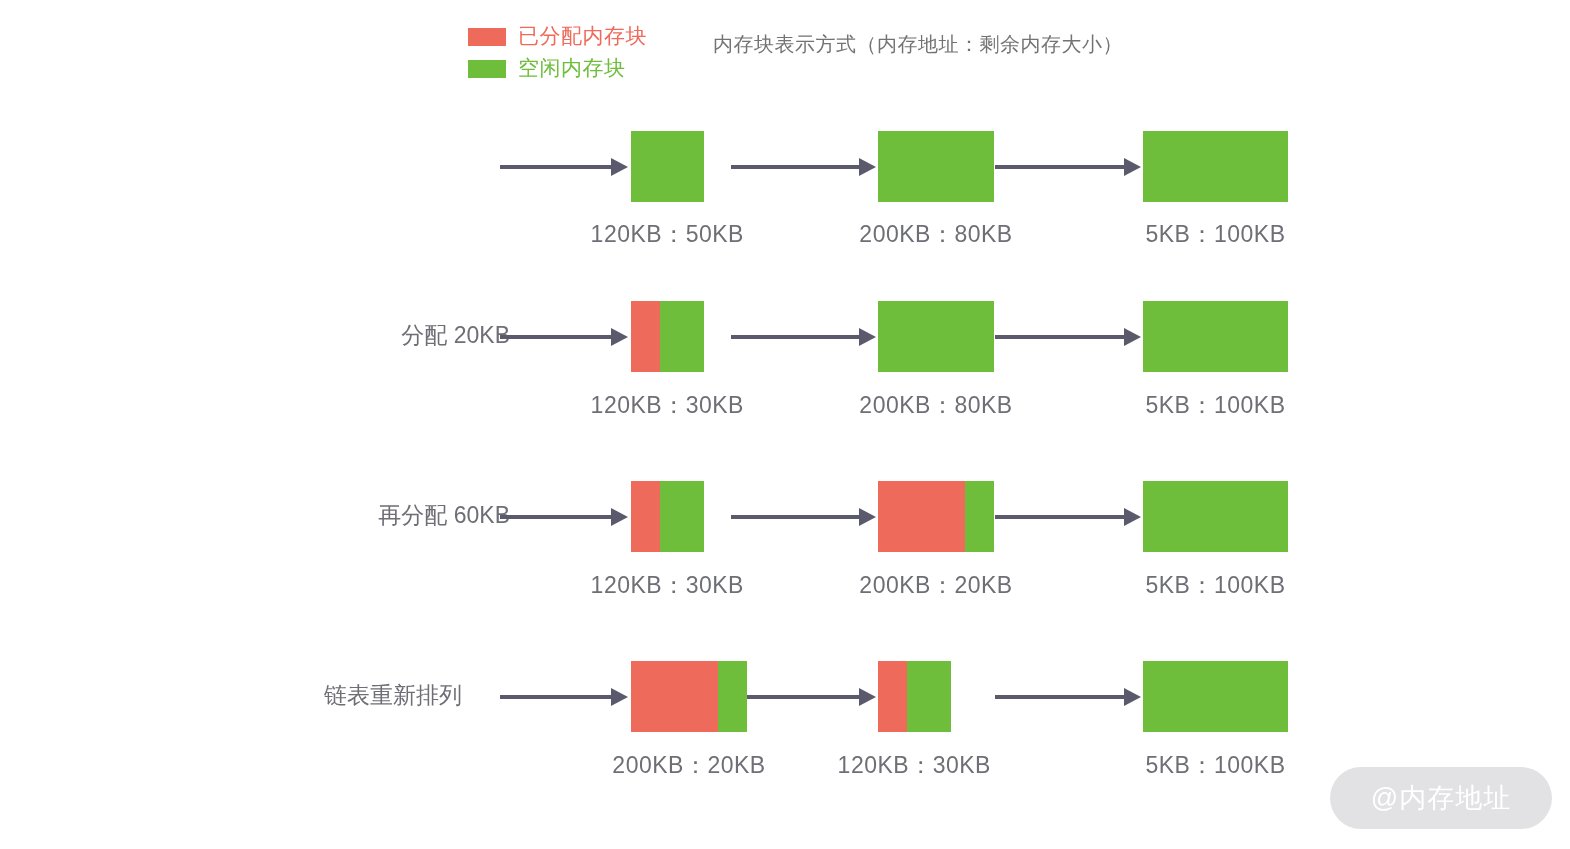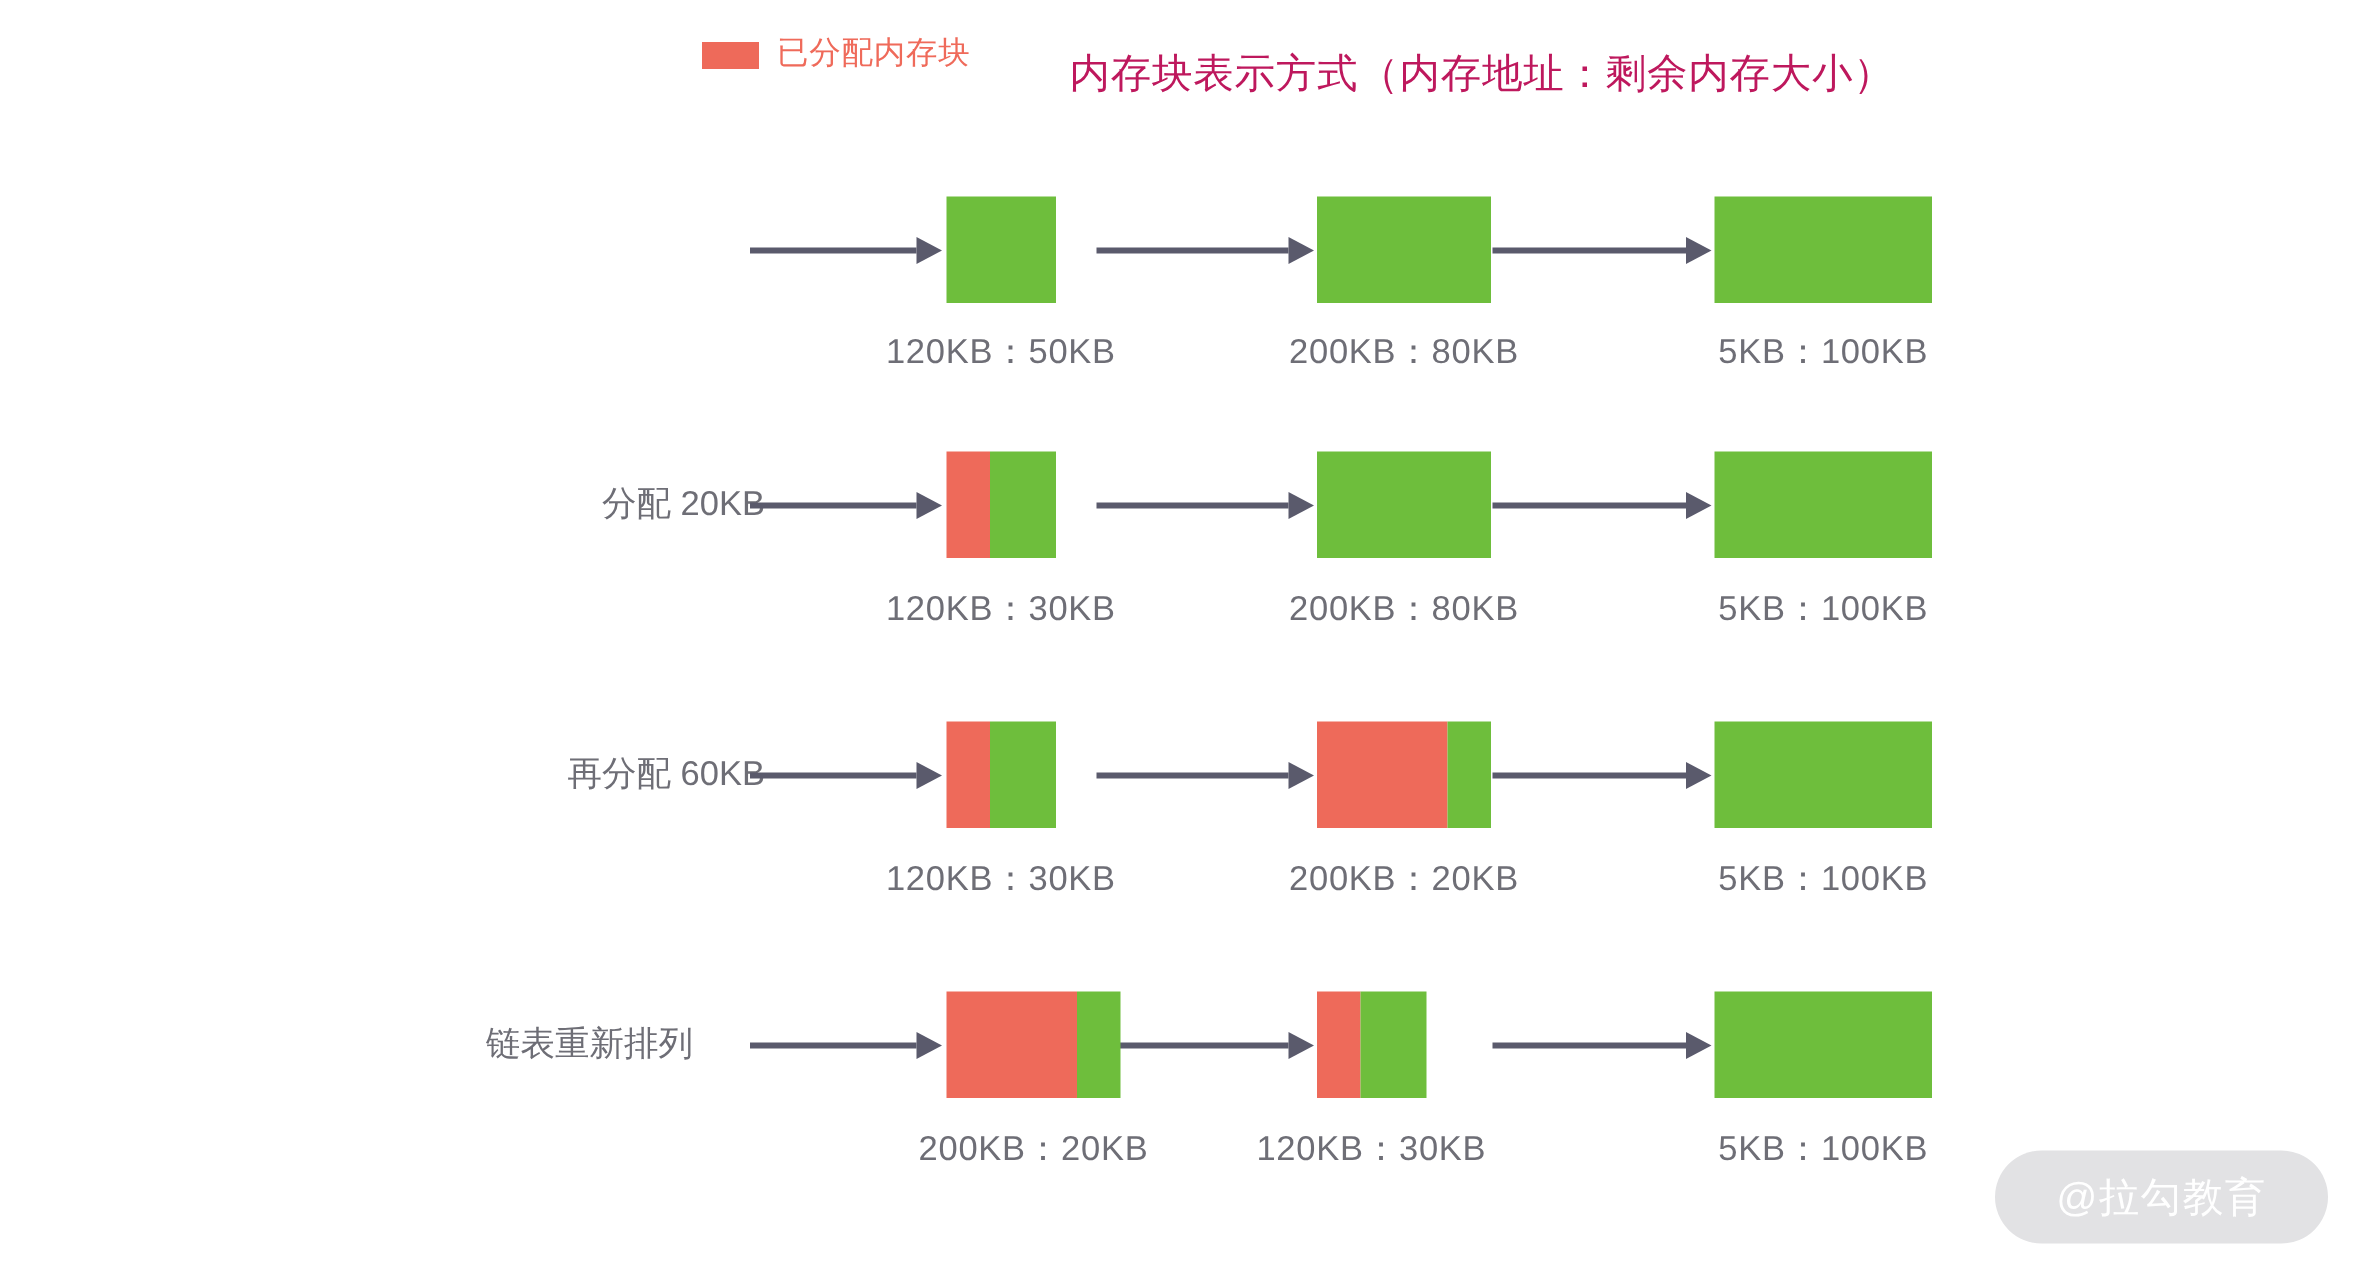--- a/index.html
+++ b/index.html
@@ -43,22 +43,22 @@
     white-space: nowrap;
   }
   .legend-row.allocated .legend-label { color: #ef6a5a; }
   .legend-row.free .legend-label { color: #6ebe3c; }
 
   
   .diagram-title {
     position: absolute;
     left: 713px;
     top: 31px;
-    font-size: 27px;
-    color: #be185d;
+    font-size: 20px;
+    color: #737373;
     white-space: nowrap;
     letter-spacing: 0.5px;
   }
 
   
   .row {
     position: absolute;
     left: 0;
     width: 1570px;
   }
@@ -133,20 +133,24 @@
 </head>
 <body>
 
 <div id="canvas">
 
   <div class="legend">
     <div class="legend-row allocated">
       <span class="legend-swatch" style="background:#ee6a5a"></span>
       <span class="legend-label">已分配内存块</span>
     </div>
+    <div class="legend-row free">
+      <span class="legend-swatch" style="background:#6ebe3c"></span>
+      <span class="legend-label">空闲内存块</span>
+    </div>
   </div>
 
   <div class="diagram-title">内存块表示方式（内存地址：剩余内存大小）</div>
 
   <div id="rows-host">
       <div class="row" style="top: 0px;">
         <div class="arrow" style="left: 500px; width: 128px; top: 157.5px;">
           <div class="arrow-shaft"></div>
           <div class="arrow-head"></div>
         </div>
@@ -258,15 +262,15 @@
           <div class="seg seg-free" style="width: 43.5px;"></div>
         </div>
         <div class="node-label" style="left: 914.25px; top: 750px;">120KB：30KB</div>
         <div class="node" style="left: 1143px; top: 661px; width: 145px;">
           <div class="seg seg-free" style="width: 145px;"></div>
         </div>
         <div class="node-label" style="left: 1215.5px; top: 750px;">5KB：100KB</div>
       </div>
     </div>
 
-  <div class="watermark">@拉勾教育</div>
+  <div class="watermark">@内存地址</div>
 
 </div>
 
 </body></html>

